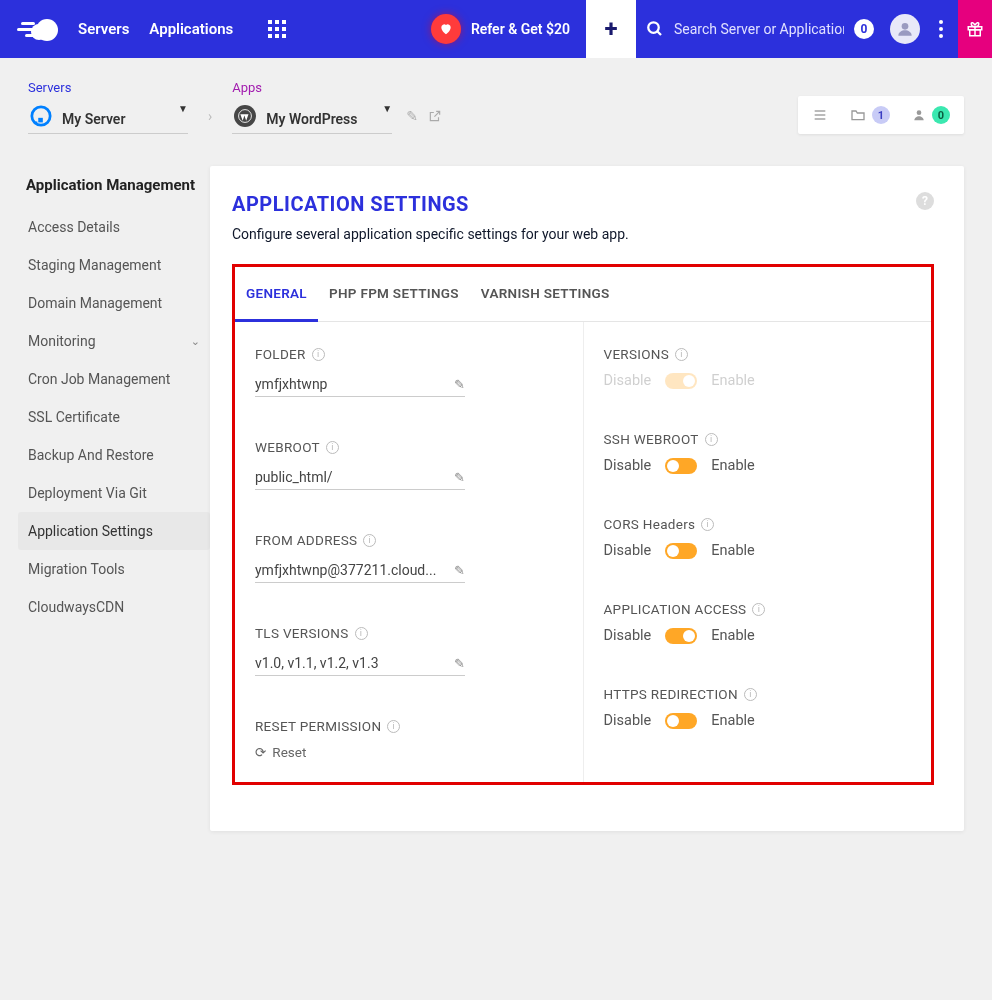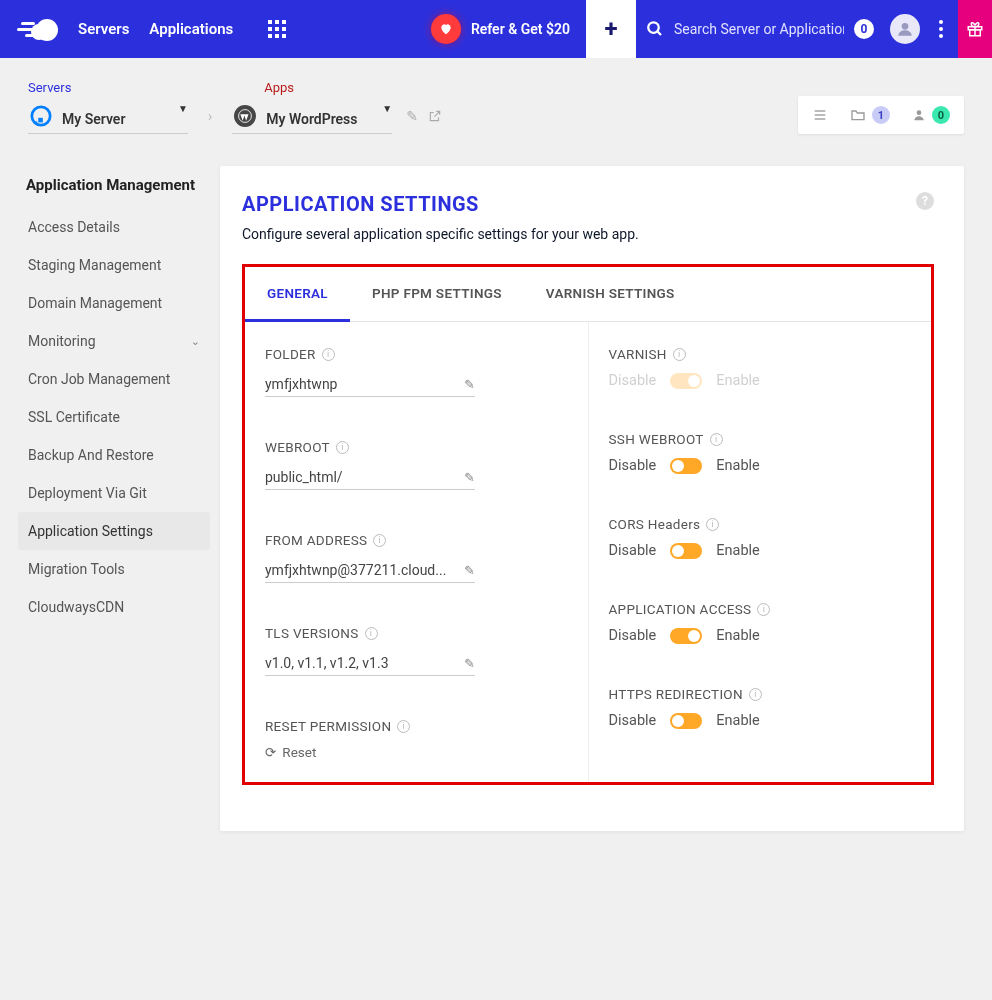--- a/index.html
+++ b/index.html
@@ -19,47 +19,47 @@
   .search-input::placeholder { color:#e0e0ff; }
   .counter-badge { background:#fff; color:#2c30dc; border-radius:10px; min-width:20px; height:20px; display:flex; align-items:center; justify-content:center; font-size:12px; font-weight:700; }
   .avatar-circle { width:30px; height:30px; border-radius:50%; background:#e8e8f8; color:#8a8ab2; display:flex; align-items:center; justify-content:center; margin:0 6px; cursor:pointer;}
   .kebab { width:18px; display:flex; flex-direction:column; align-items:center; gap:3px; cursor:pointer; margin:0 6px;}
   .kebab span { width:4px;height:4px;background:#fff;border-radius:50%;}
   .gift { width:34px; height:58px; background:#e6007e; display:flex; align-items:center; justify-content:center; cursor:pointer; margin-left:2px;}
   
   .crumbs { display:flex; align-items:flex-end; padding: 22px 28px 8px 28px; gap: 20px; }
   .crumb { display:flex; flex-direction:column; gap:4px; }
   .crumb-label { font-size:13px; color:#2c30dc; }
-  .crumb-label.muted { color:#b91c1c;margin-left:32px; }
+  .crumb-label.muted { color:#a21caf; }
   .crumb-select { display:flex; align-items:flex-end; gap:10px; border-bottom:1px solid #ccc; padding:6px 24px 6px 2px; min-width:160px; position:relative; cursor:pointer; font-weight:600; color:#333; font-size:14px;}
   .crumb-select .caret { position:absolute; right:0; top:4px; font-size:10px; color:#333; }
   .chev { color:#bbb; margin-bottom:10px; }
   .crumb-icon { width:22px;height:22px;border-radius:50%;display:flex;align-items:center;justify-content:center; }
   .crumb-actions { display:flex; gap:10px; color:#aaa; align-items:center; margin-bottom:10px; margin-left:-6px; }
   .crumb-actions span { cursor:pointer; }
   .right-widgets { margin-left:auto; background:#fff; border-radius:2px; box-shadow:0 1px 3px rgba(0,0,0,0.08); display:flex; align-items:center; padding:10px 14px; gap:22px; }
   .right-widgets .item { display:flex; align-items:center; gap:6px; color:#888; cursor:pointer; font-size:16px;}
   .pill { border-radius:10px; min-width:18px;height:18px; font-size:11px; font-weight:700; display:flex;align-items:center;justify-content:center; padding:0 5px;}
   .pill.blue{ background:#c8cbf6; color:#3a3ec2;}
   .pill.green{ background:#3be8b0; color:#0a5d3f;}
   
-  .main { display:flex; padding: 24px 28px 40px 18px; gap: 10px; align-items:flex-start;}
+  .main { display:flex; padding: 24px 28px 40px 18px; gap: 0; align-items:flex-start;}
   .sidebar { width:192px; }
   .sidebar h3 { font-size:15px; font-weight:700; color:#222; padding:10px 8px 14px 8px;}
   .side-item { padding:11px 10px; font-size:14px; color:#555; cursor:pointer; border-radius:3px; display:flex; align-items:center; justify-content:space-between;}
   .side-item.active { background:#e8e8e8; color:#333;}
   .side-item .chevd { font-size:11px; color:#888;}
   .panel { flex:1; background:#fff; box-shadow:0 1px 4px rgba(0,0,0,0.07); border-radius:2px; padding: 26px 30px 46px 22px; position:relative;}
   .panel-title { font-size:20px; font-weight:700; color:#2c30dc; letter-spacing:0.5px;}
   .panel-sub { font-size:14px; color:#0f172a; margin-top:10px;}
   .help-dot { position:absolute; right:30px; top:26px; width:18px;height:18px;border-radius:50%;background:#ddd;color:#fff;font-size:12px;font-weight:700;display:flex;align-items:center;justify-content:center; cursor:pointer;}
   
   .tabs-area { border: 3px solid #e10000; margin-top: 22px; padding: 0; }
   .tabs { display:flex; border-bottom:1px solid #e5e5e5;}
-  .tab { padding: 18px 22px; font-size:13.5px; font-weight:600; color:#555; letter-spacing:0.3px; cursor:pointer;}
+  .tab { padding: 18px 11px; font-size:13.5px; font-weight:600; color:#555; letter-spacing:0.3px; cursor:pointer;}
   .tab.active { color:#2c30dc; border-bottom:3px solid #2c30dc; margin-bottom:-1px;}
   .settings-grid { display:flex;justify-content:space-between; }
   .col { flex:1; padding: 24px 20px 12px 20px;}
   .col + .col { border-left:1px solid #eee;}
   .field { margin-bottom: 42px; }
   .field-label { font-size:13.5px; color:#555; letter-spacing:0.3px; display:flex; align-items:center; gap:6px; margin-bottom:10px;}
   .info { width:13px;height:13px;border:1px solid #bbb;border-radius:50%;color:#bbb;font-size:9px;display:flex;align-items:center;justify-content:center; cursor:help;}
   .value-row { display:flex; align-items:center; border-bottom:1px solid #ccc; padding:4px 0; max-width:210px;}
   .value-text { flex:1; color:#444; font-size:14px; white-space:nowrap; overflow:hidden; text-overflow:ellipsis;}
   .edit-pencil { color:#888; cursor:pointer; font-size:13px;}
@@ -292,21 +292,21 @@
             <div class="reset-link">
               <span>⟳</span>
               <span>Reset</span>
             </div>
           </div>
         </div>
 
         <div class="col">
           <div class="field">
             <div class="field-label">
-                <span>VARNISH</span>
+                <span>VERSIONS</span>
                 <span class="info">i</span>
               </div>
             <div class="toggle-row faded">
               <span>Disable</span>
               <div class="switch on orange">
                   <div class="knob"></div>
                 </div>
               <span>Enable</span>
             </div>
           </div>

